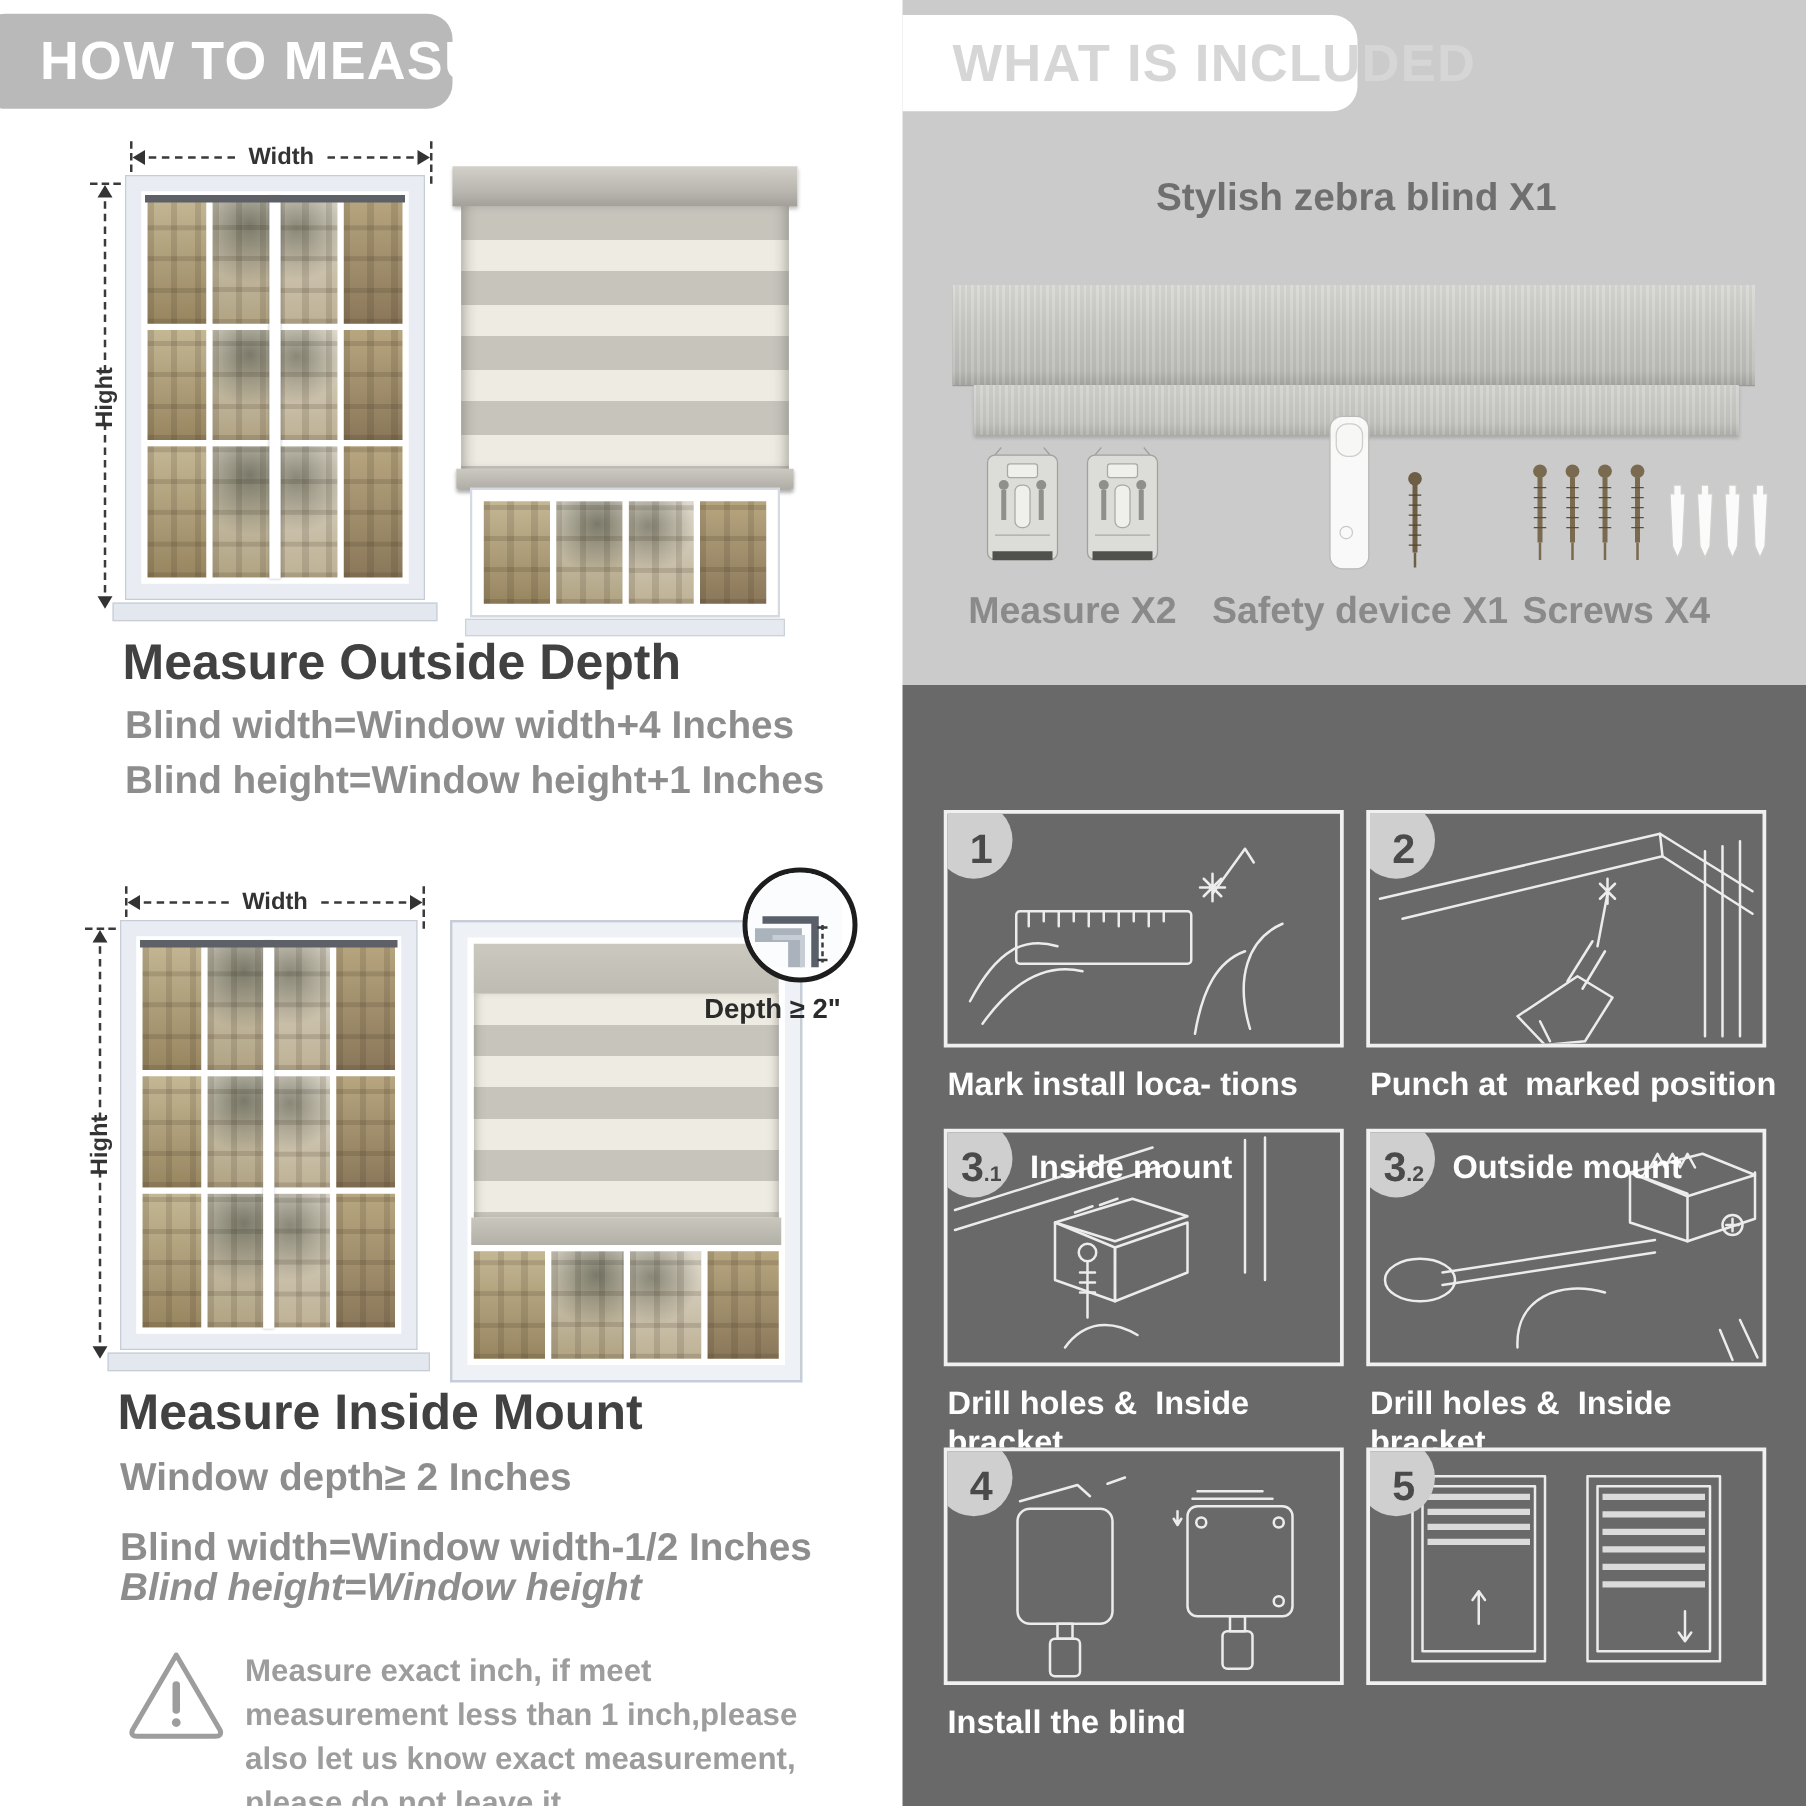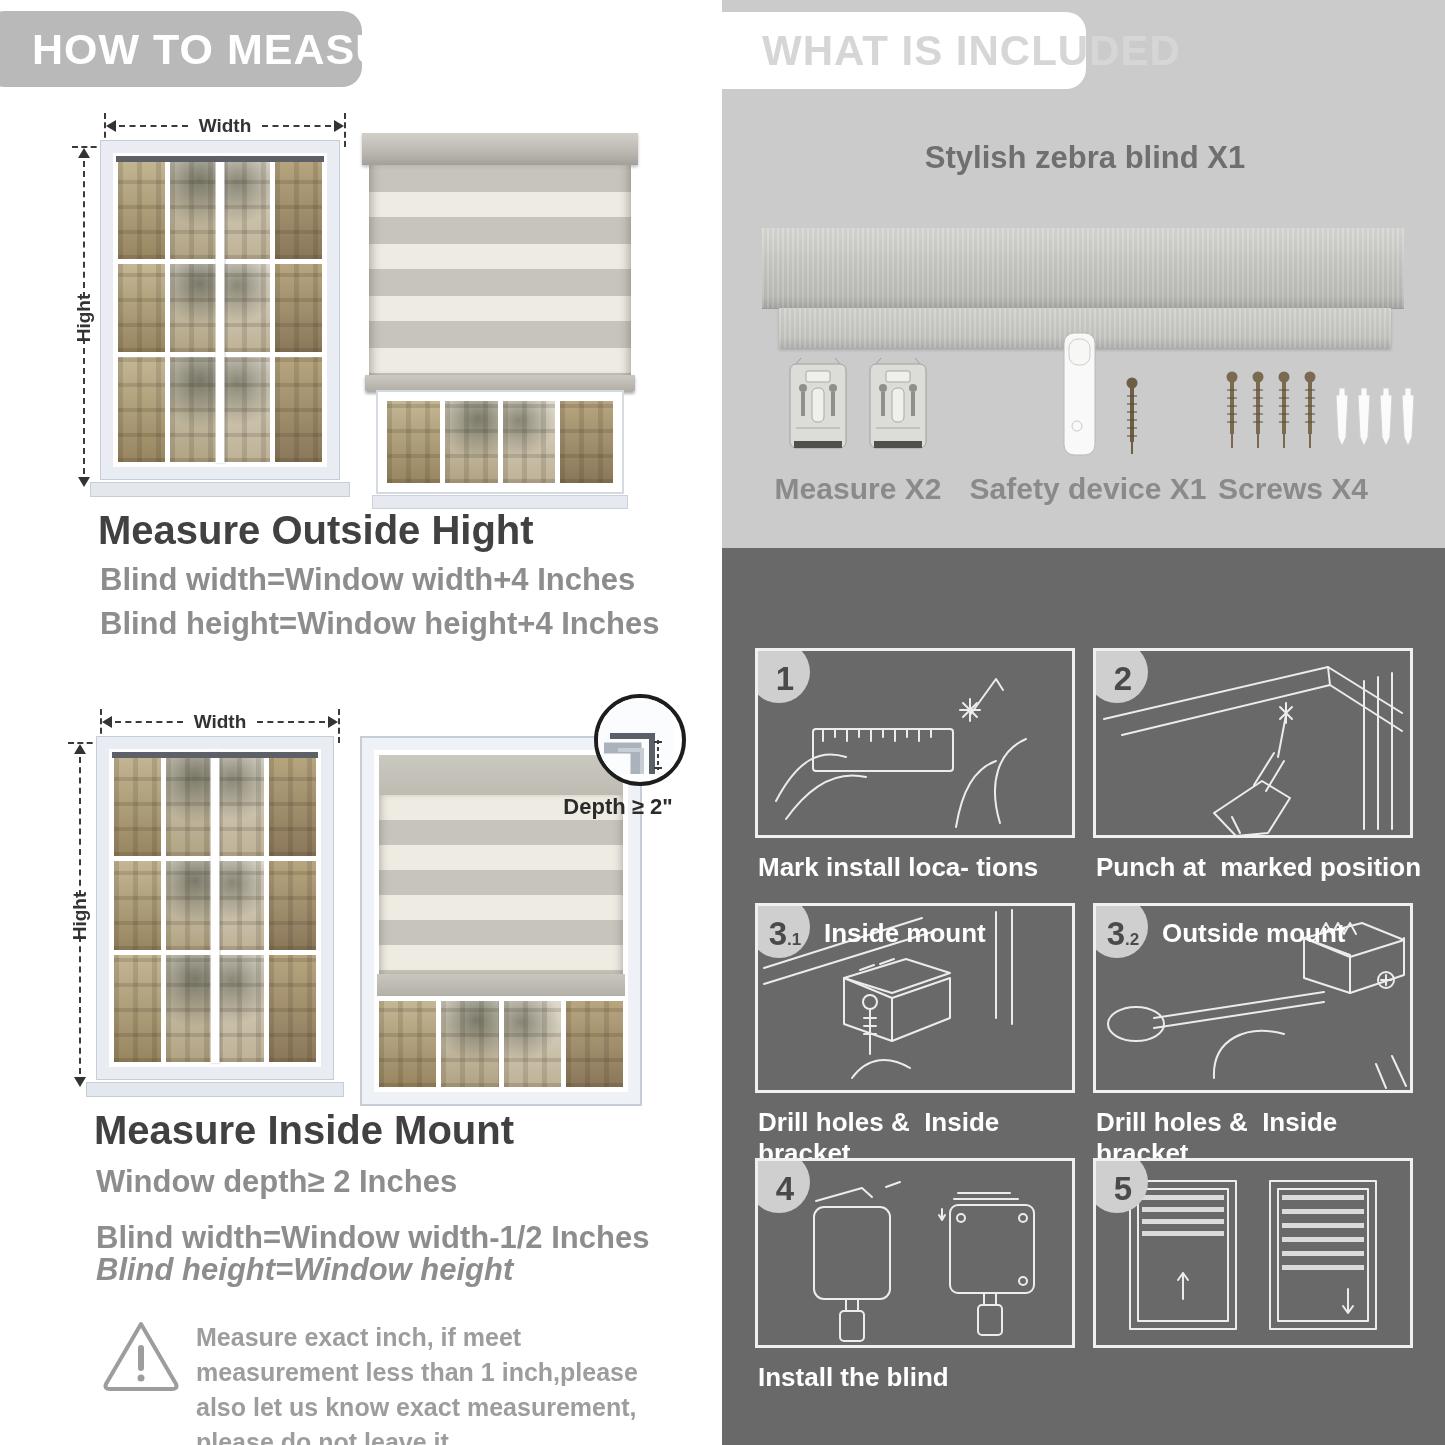--- a/index.html
+++ b/index.html
@@ -172,23 +172,23 @@
     <div class="botrail"></div>
     <div class="underwin">
       <i class="pane"></i>
         <i class="pane"></i>
         <i class="pane"></i>
         <i class="pane"></i>
     </div>
     <div class="undersill"></div>
   </div>
 
-  <div class="h1-dark" style="left:98px;top:508px;">Measure Outside Hight</div>
+  <div class="h1-dark" style="left:98px;top:508px;">Measure Outside Depth</div>
   <div class="formula" style="left:100px;top:562px;">Blind width=Window width+4 Inches</div>
-  <div class="formula" style="left:100px;top:606px;">Blind height=Window height+4 Inches</div>
+  <div class="formula" style="left:100px;top:606px;">Blind height=Window height+1 Inches</div>
 
   <div class="winfig" style="left:96px;top:736px;width:238px;">
     <div class="arrow-w">
       <span class="tick"></span>
       <span class="tri-l"></span>
       <span class="dash-h"></span>
       <span class="aw-label">Width</span>
       <span class="dash-h"></span>
       <span class="tri-r"></span>
       <span class="tick"></span>

